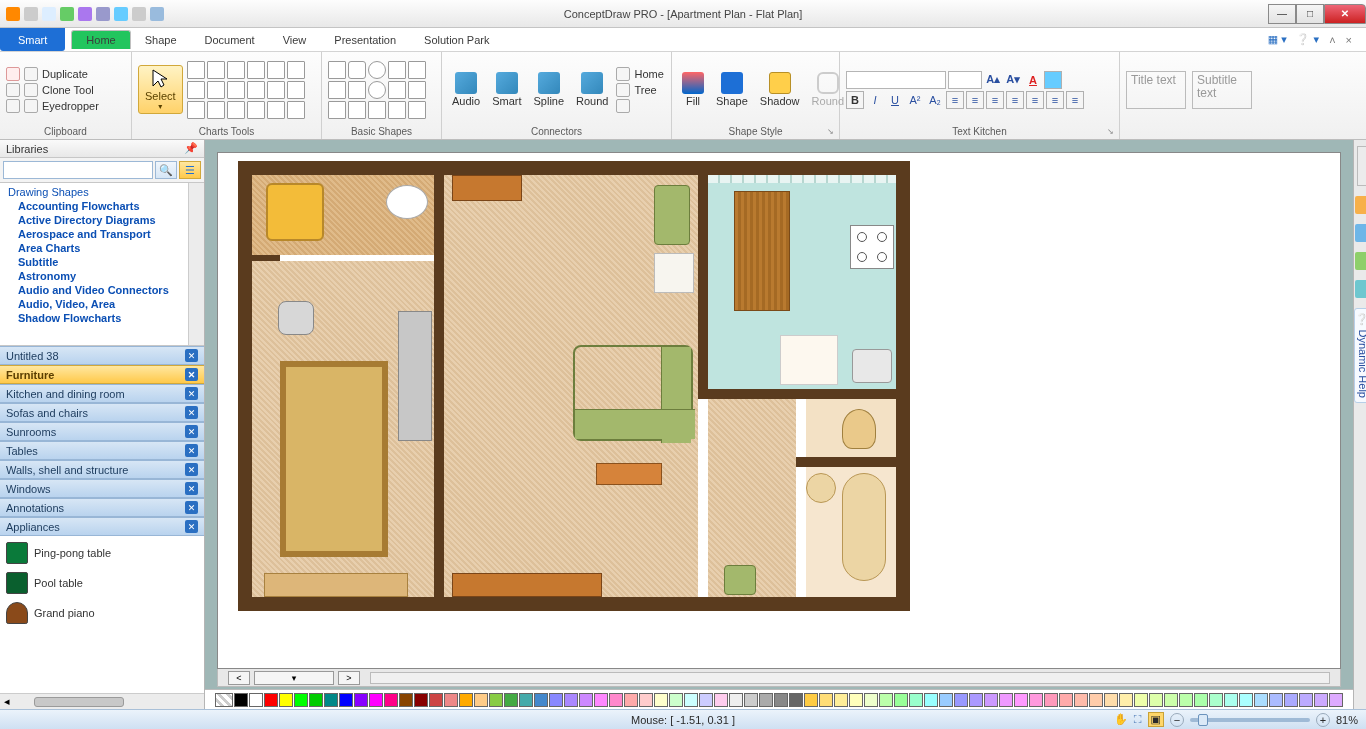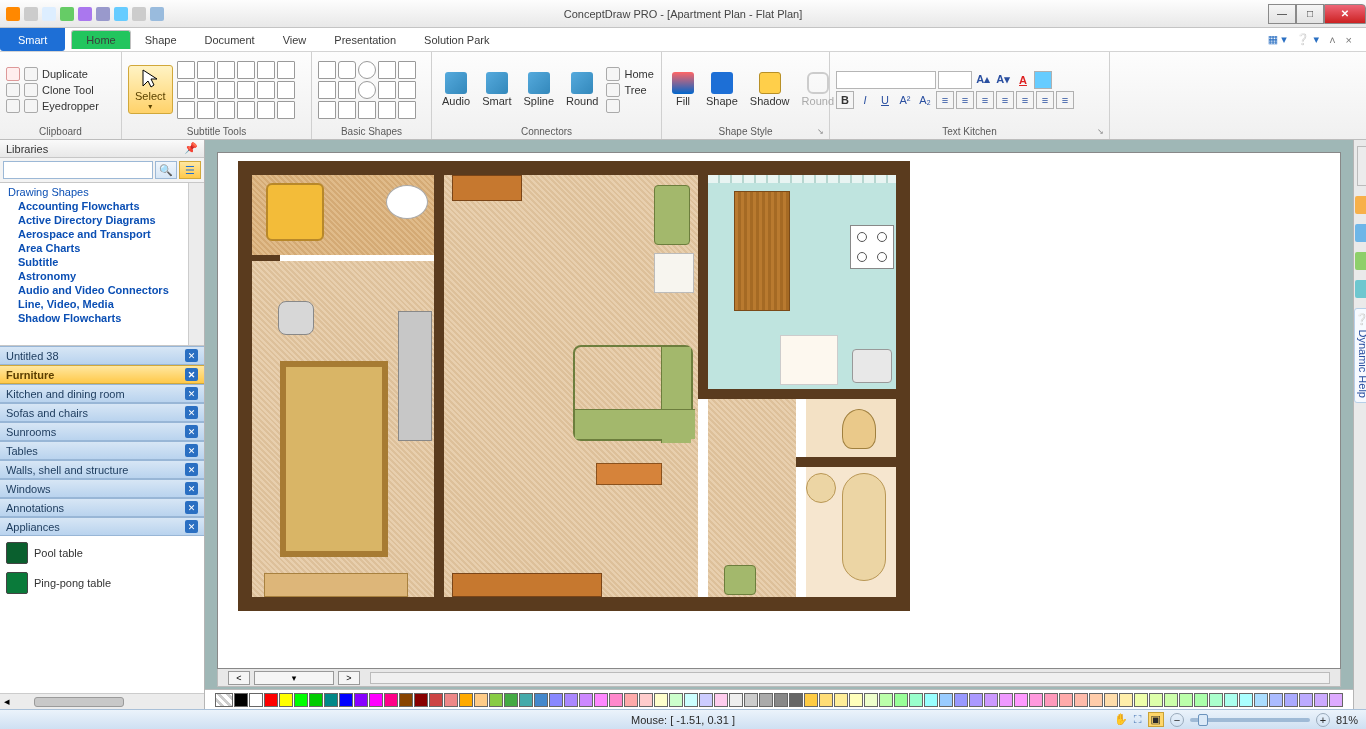--- a/index.html
+++ b/index.html
@@ -107,21 +107,21 @@
   <div class="menu-item">Solution Park</div>
   <div class="menubar-right">
     <span style="color:#2a6fc2">▦ ▾</span>
     <span style="color:#2a6fc2">❔ ▾</span>
     <span style="color:#777">˄</span>
     <span style="color:#777">×</span>
   </div>
 </div>
 
 <div class="ribbon">
-  <div class="rgroup" style="width:122px">
+  <div class="rgroup" style="width:132px">
     <div class="rgroup-body">
       <div class="row3">
         <div class="line">
             <span class="mini-ico" style="border-color:#d99;background:#fee"></span>
           </div>
         <div class="line">
             <span class="mini-ico"></span>
           </div>
         <div class="line">
             <span class="mini-ico"></span>
@@ -168,21 +168,21 @@
           <span></span>
           <span></span>
         <span></span>
           <span></span>
           <span></span>
           <span></span>
           <span></span>
           <span></span>
       </div>
     </div>
-    <div class="rgroup-label">Subtitle Tools</div>
+    <div class="rgroup-label">Charts Tools</div>
   </div>
 
   <div class="rgroup" style="width:120px">
     <div class="rgroup-body">
       <div class="shape-grid" style="grid-template-columns:repeat(5,18px)">
         <span></span>
           <span style="border-radius:3px"></span>
           <span style="border-radius:50%"></span>
           <span></span>
           <span></span>
@@ -284,20 +284,24 @@
           <span class="fmt-btn boxed">≡</span>
           <span class="fmt-btn boxed">≡</span>
         </div>
       </div>
     </div>
     <div class="rgroup-label">Text Kitchen</div>
     <span class="corner-launcher">↘</span>
   </div>
 
   <div class="rgroup" style="width:150px;border-right:none">
+    <div class="rgroup-body" style="gap:6px">
+      <div class="title-box">Title text</div>
+      <div class="title-box">Subtitle text</div>
+    </div>
     <div class="rgroup-label">&nbsp;</div>
   </div>
 </div>
 
 <div class="body-row">
 
   <div class="libraries">
     <div class="lib-header">
       <span>Libraries</span>
       <span class="pin">📌</span>
@@ -313,21 +317,21 @@
     </div>
     <div class="lib-tree">
       <div class="item top">Drawing Shapes</div>
       <div class="item">Accounting Flowcharts</div>
       <div class="item">Active Directory Diagrams</div>
       <div class="item">Aerospace and Transport</div>
       <div class="item">Area Charts</div>
       <div class="item">Subtitle</div>
       <div class="item">Astronomy</div>
       <div class="item">Audio and Video Connectors</div>
-      <div class="item">Line, Video, Media</div>
+      <div class="item">Audio, Video, Area</div>
       <div class="item">Shadow Flowcharts</div>
       <div class="lib-tree-scroll"></div>
     </div>
     <div id="lib-cats">
         <div class="lib-cat">
           <span>Untitled 38</span>
           <span class="x">✕</span>
         </div>
         <div class="lib-cat sel">
           <span>Furniture</span>
@@ -360,27 +364,31 @@
         <div class="lib-cat">
           <span>Annotations</span>
           <span class="x">✕</span>
         </div>
         <div class="lib-cat">
           <span>Appliances</span>
           <span class="x">✕</span>
         </div>
       </div>
     <div class="lib-items">
+      <div class="lib-item">
+          <div class="thumb"></div>
+          <span>Ping-pong table</span>
+        </div>
       <div class="lib-item">
           <div class="thumb" style="background:#0a5f2e"></div>
           <span>Pool table</span>
         </div>
       <div class="lib-item">
-          <div class="thumb"></div>
-          <span>Ping-pong table</span>
+          <div class="thumb" style="background:#8a4a1a;border-radius:50% 50% 10% 10%"></div>
+          <span>Grand piano</span>
         </div>
     </div>
     <div class="lib-hscroll">
       <span style="padding:0 4px">◂</span>
         <div class="thumb"></div>
     </div>
   </div>
 
   <div class="canvas-area">
     <div class="canvas">

